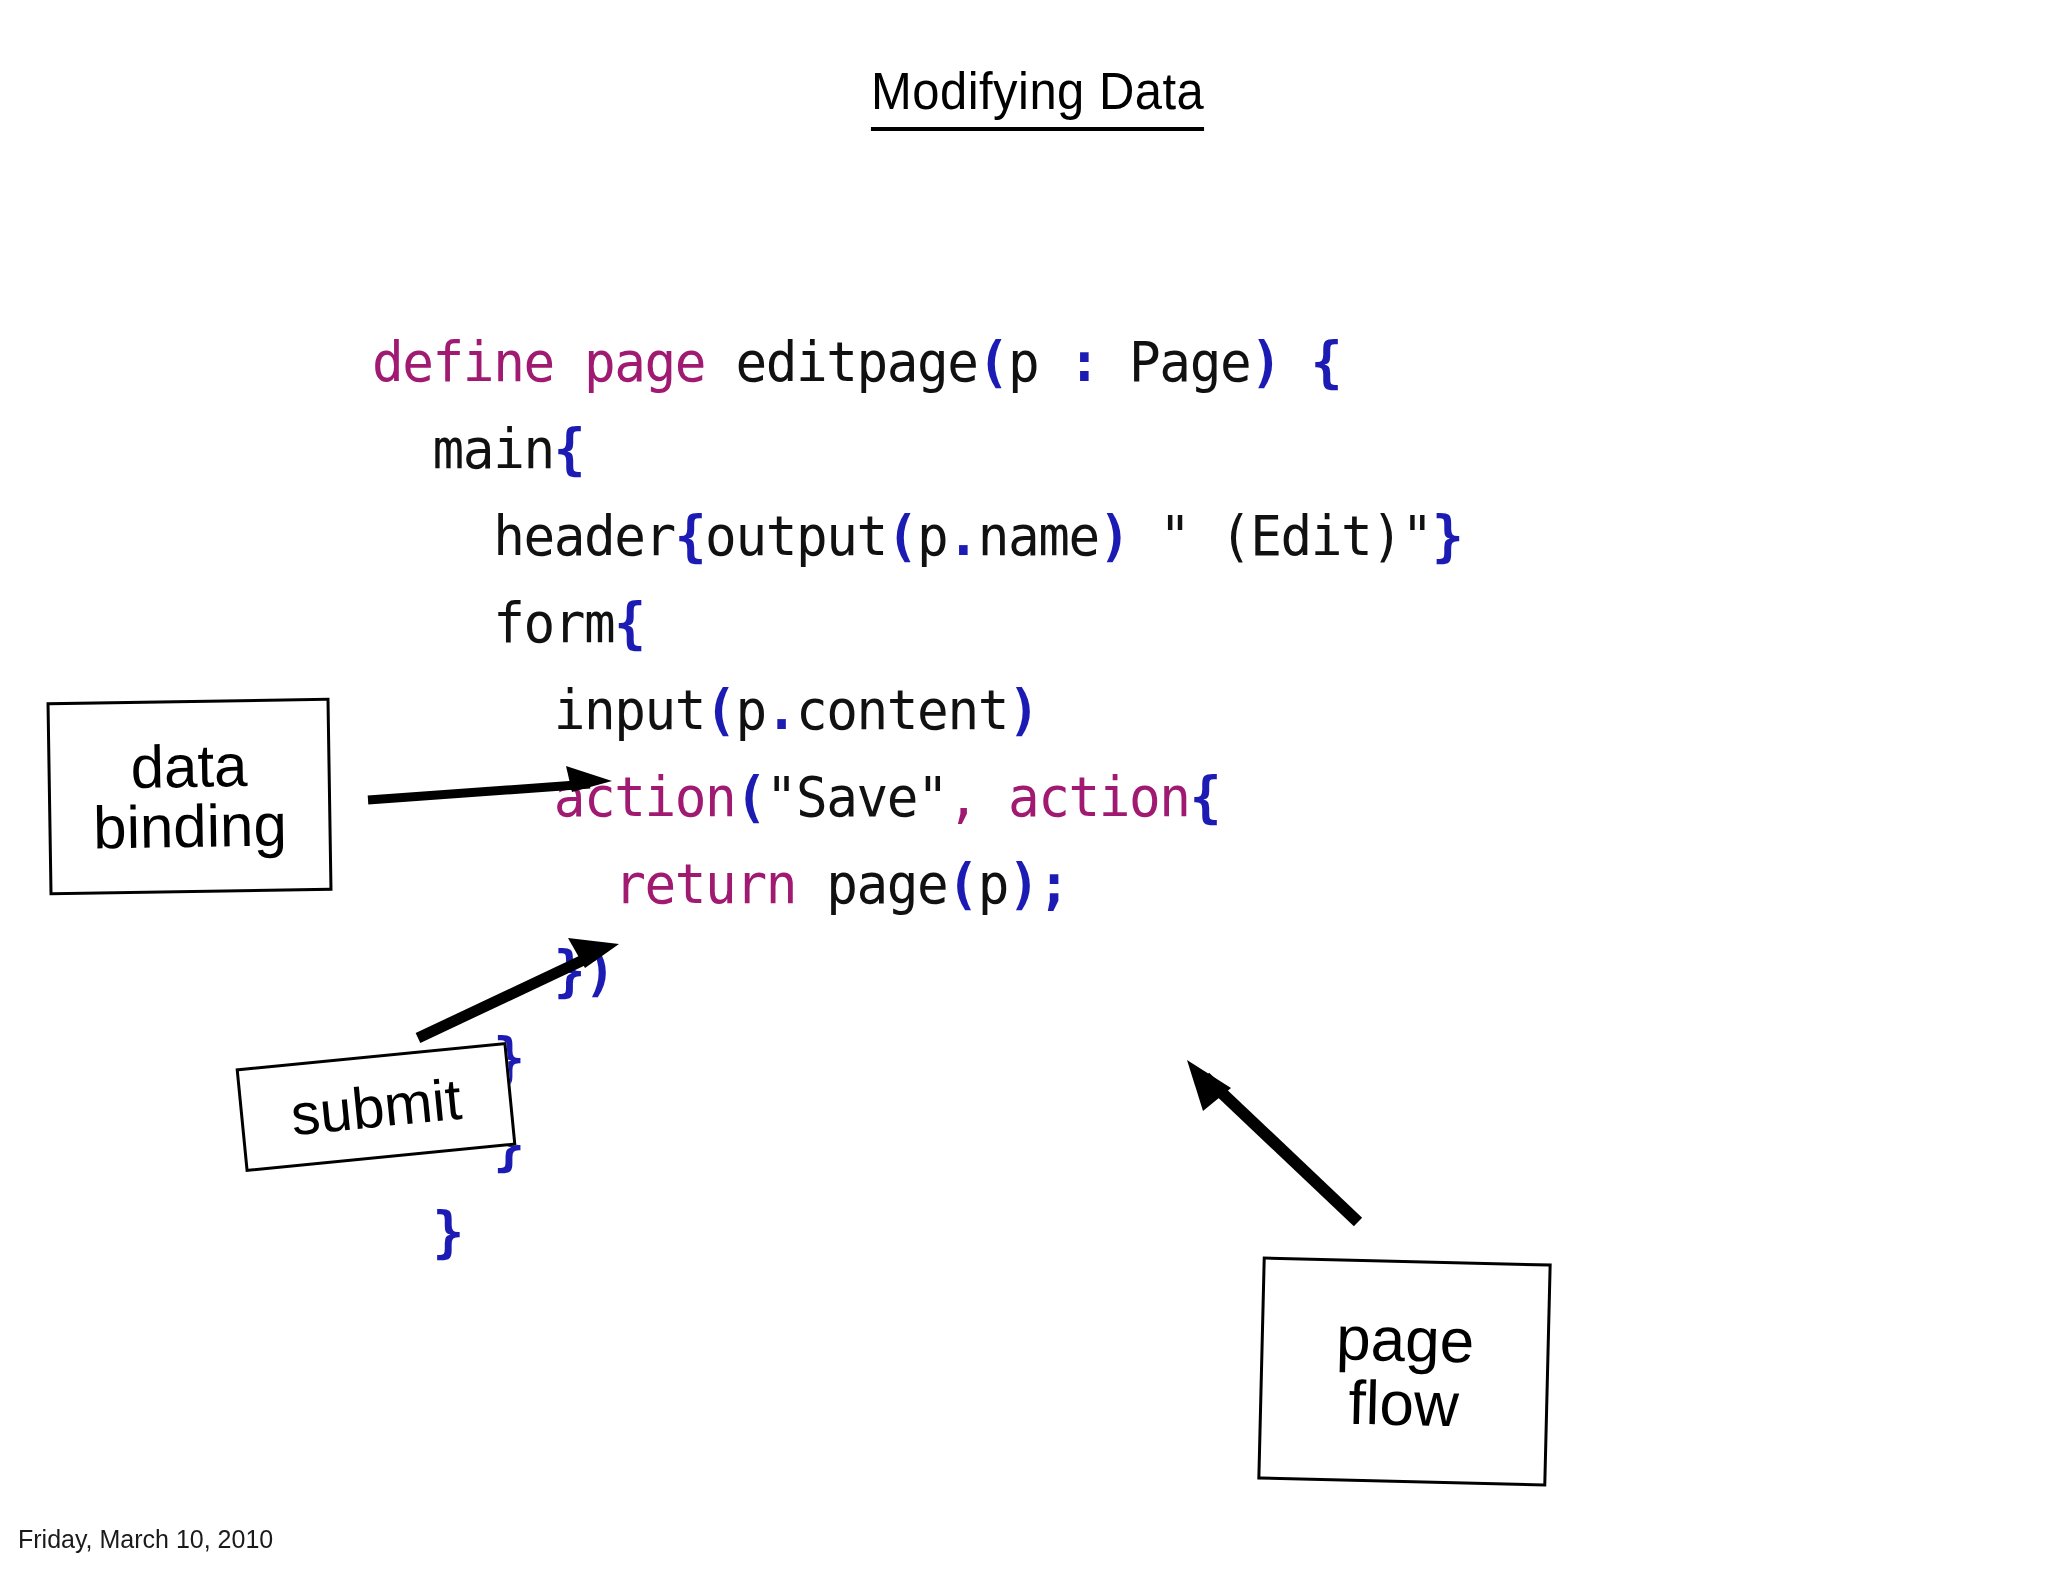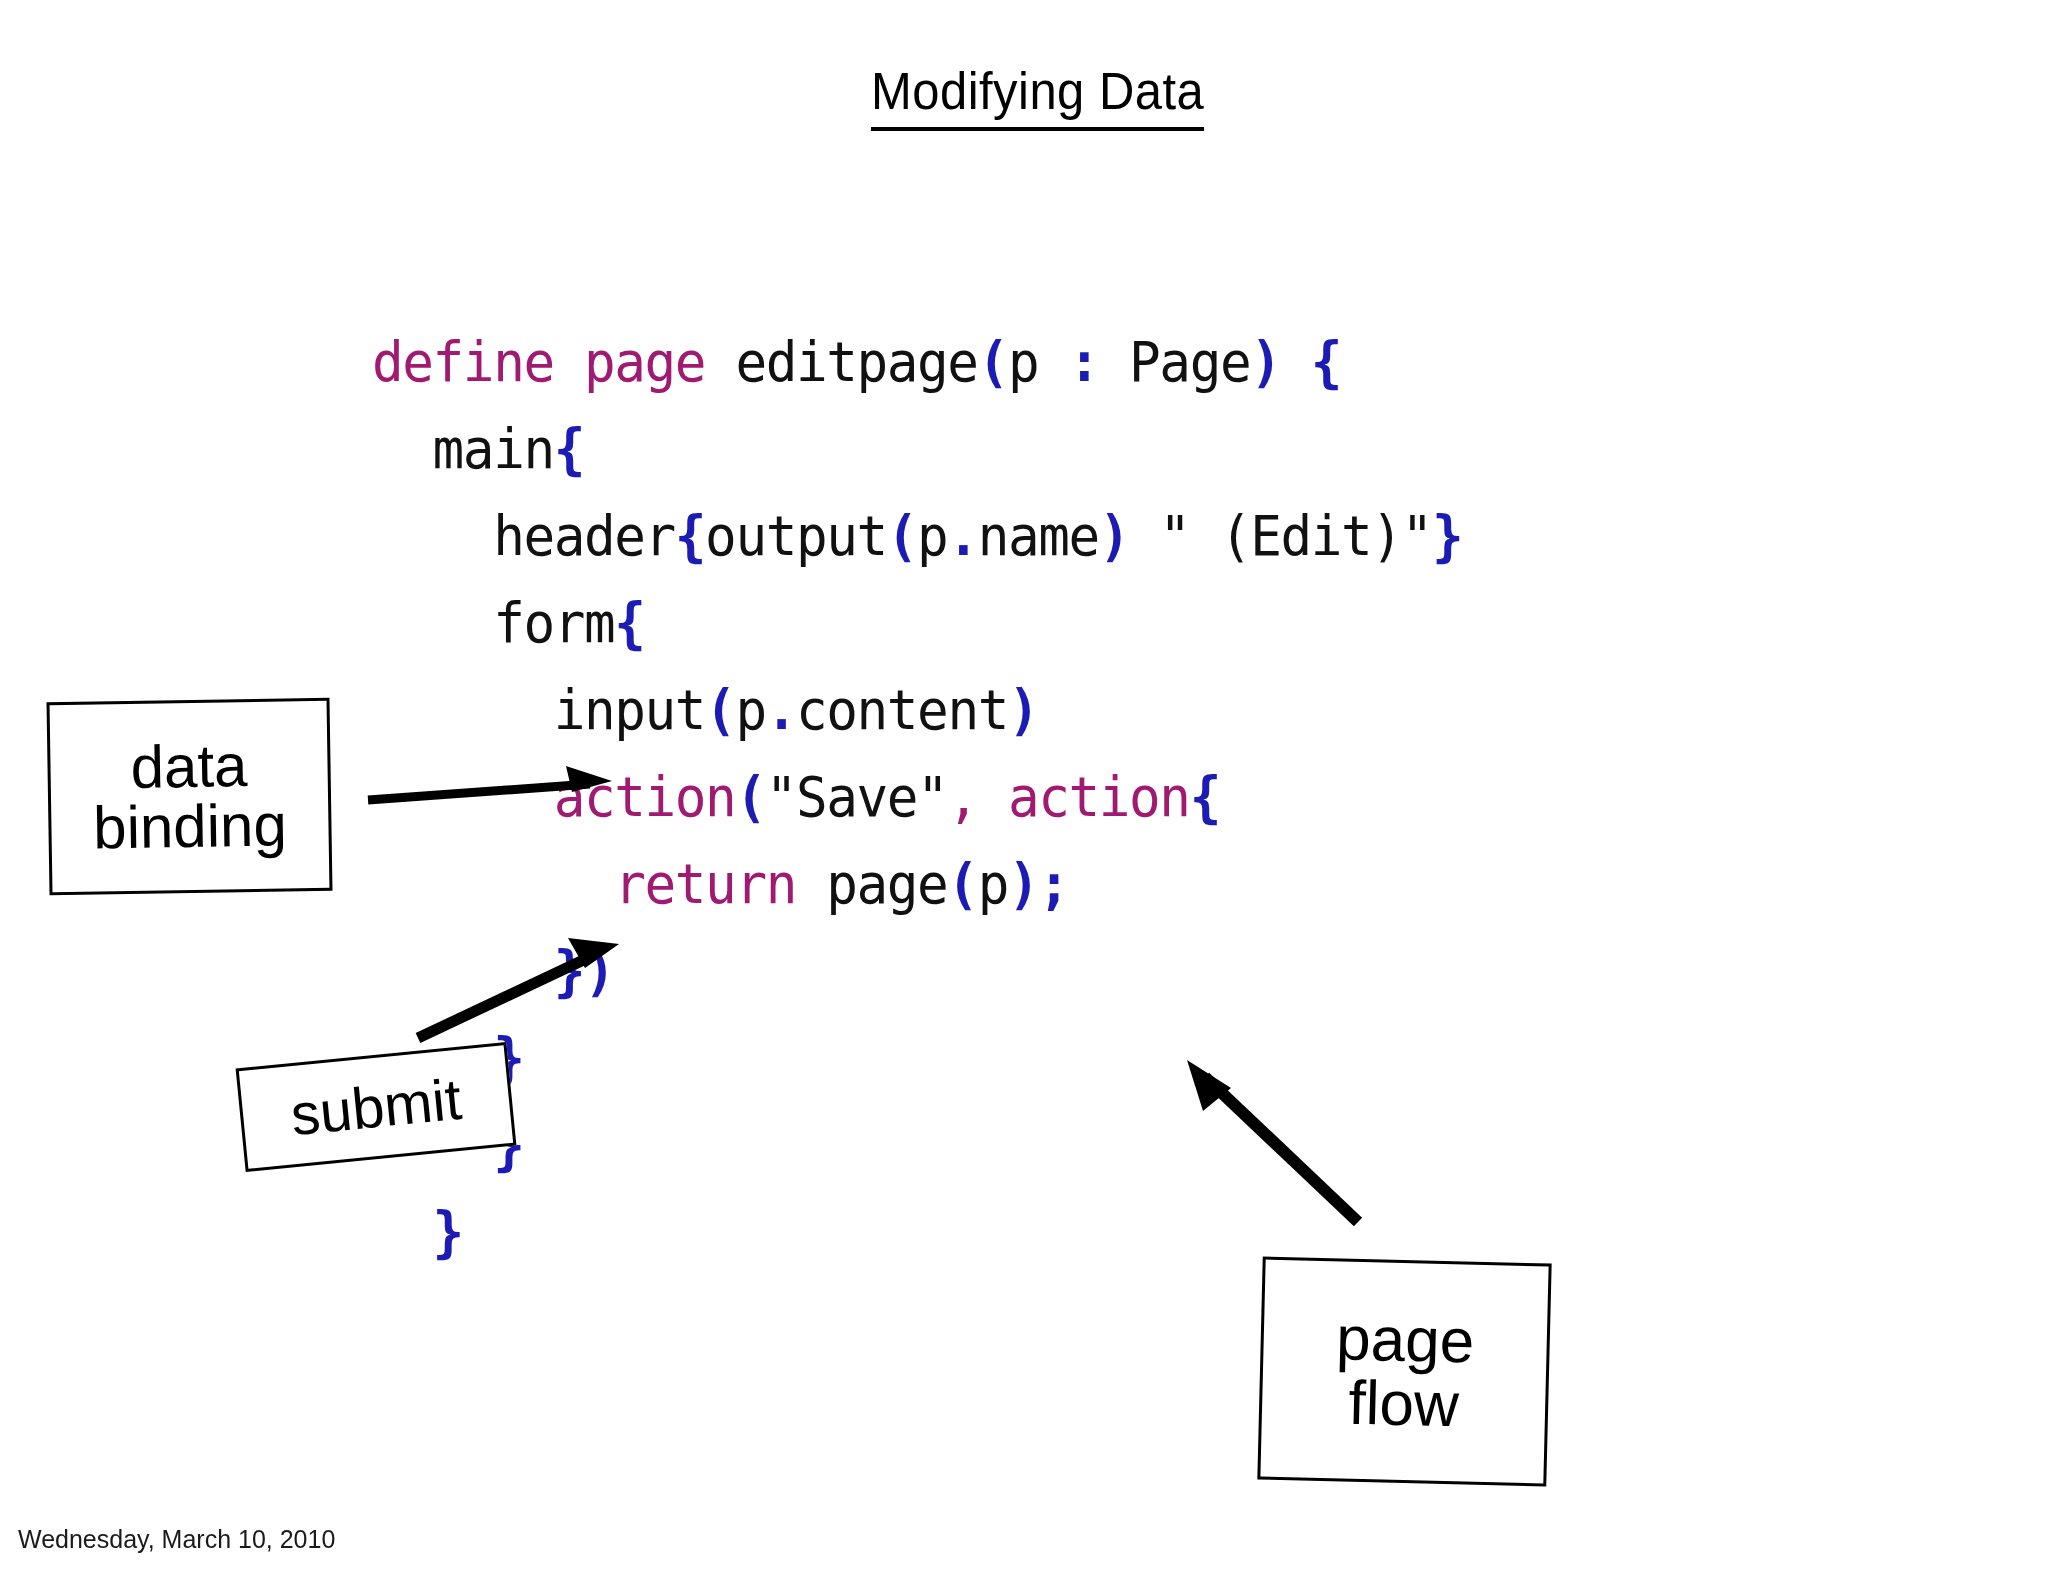--- a/index.html
+++ b/index.html
@@ -157,13 +157,13 @@
 
 <div class="callout" id="callout-submit">
   <span class="cl-line" data-bind="callouts.1.lines.0">submit</span>
 </div>
 
 <div class="callout" id="callout-page-flow">
   <span class="cl-line" data-bind="callouts.2.lines.0">page</span>
   <span class="cl-line" data-bind="callouts.2.lines.1">flow</span>
 </div>
 
-<div id="footer-date" data-bind="slide.footer_date">Wednesday, March 10, 2010</div>
+<div id="footer-date" data-bind="slide.footer_date">Friday, March 10, 2010</div>
 
 </body></html>

